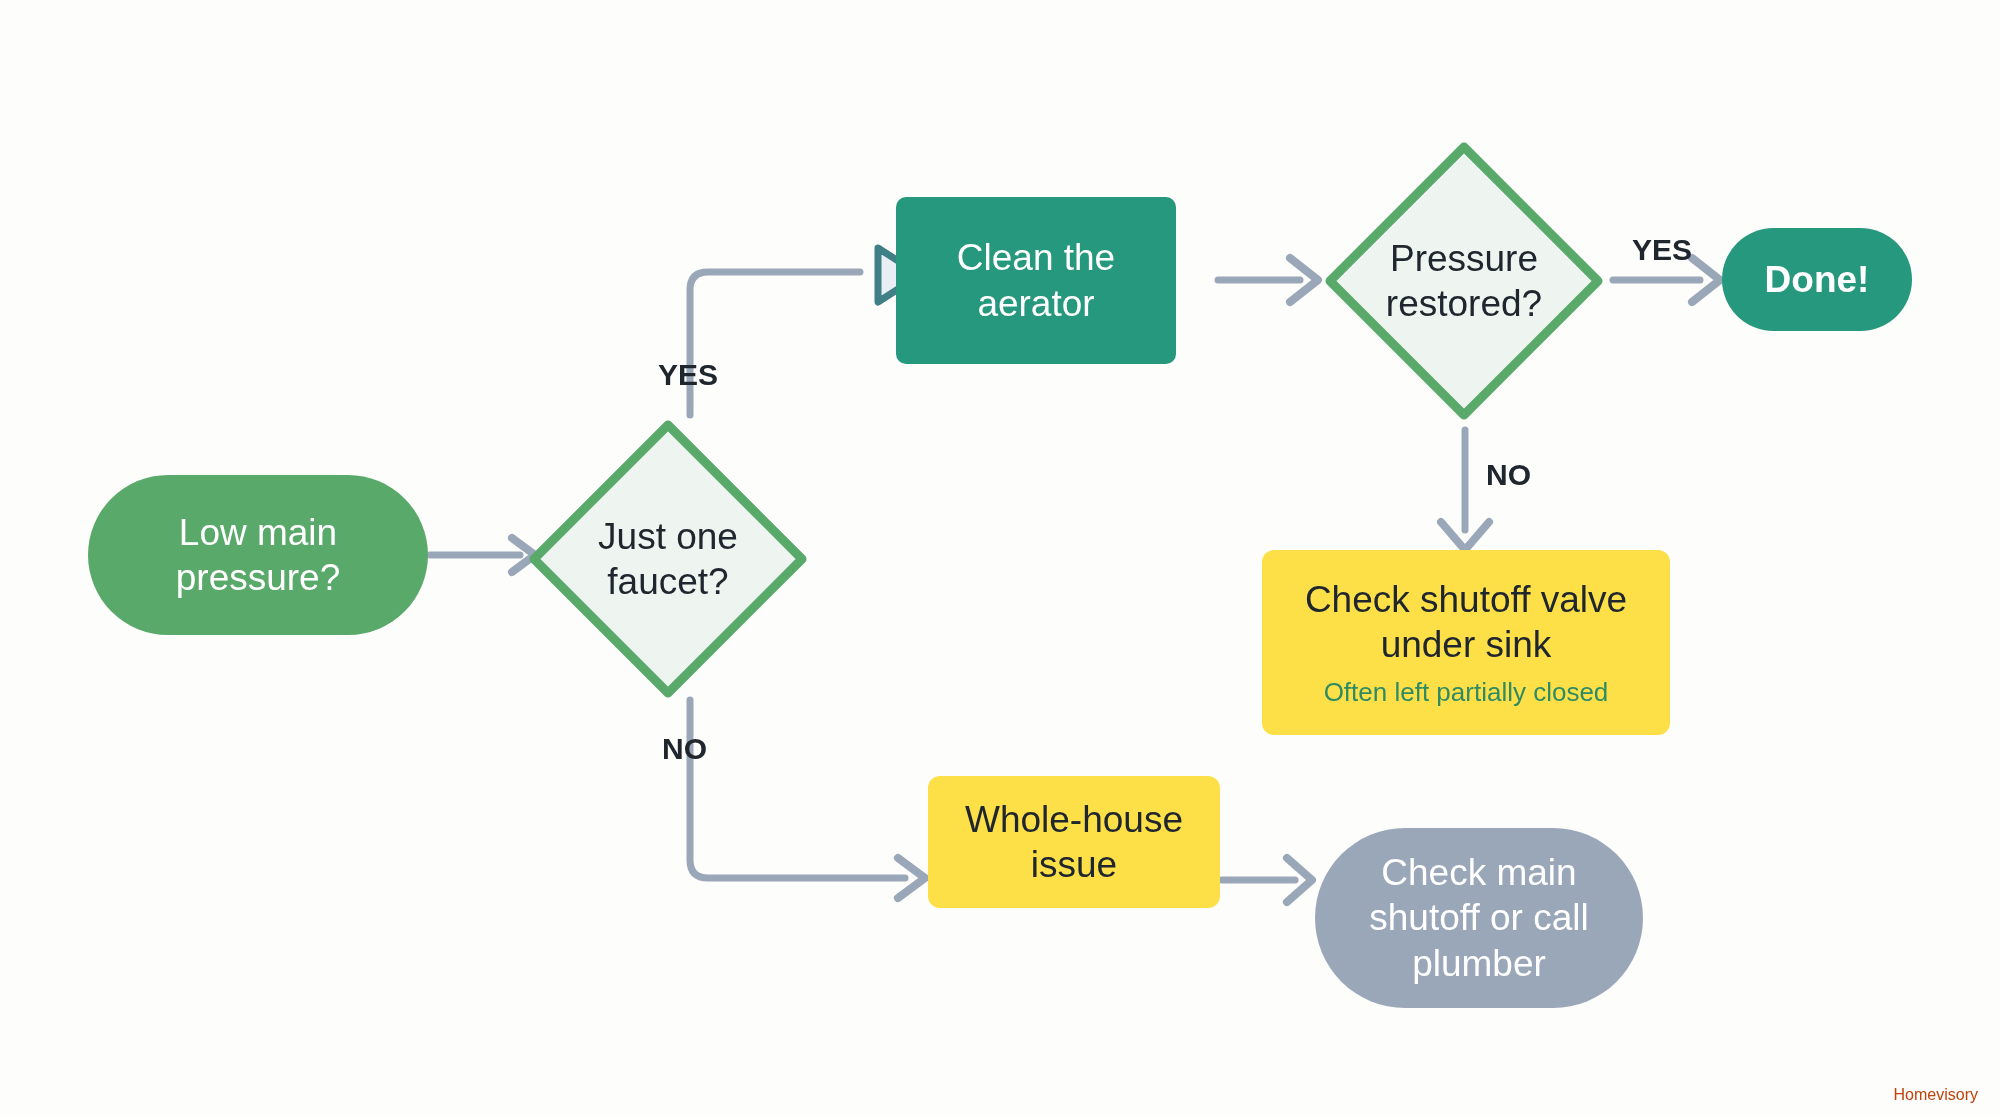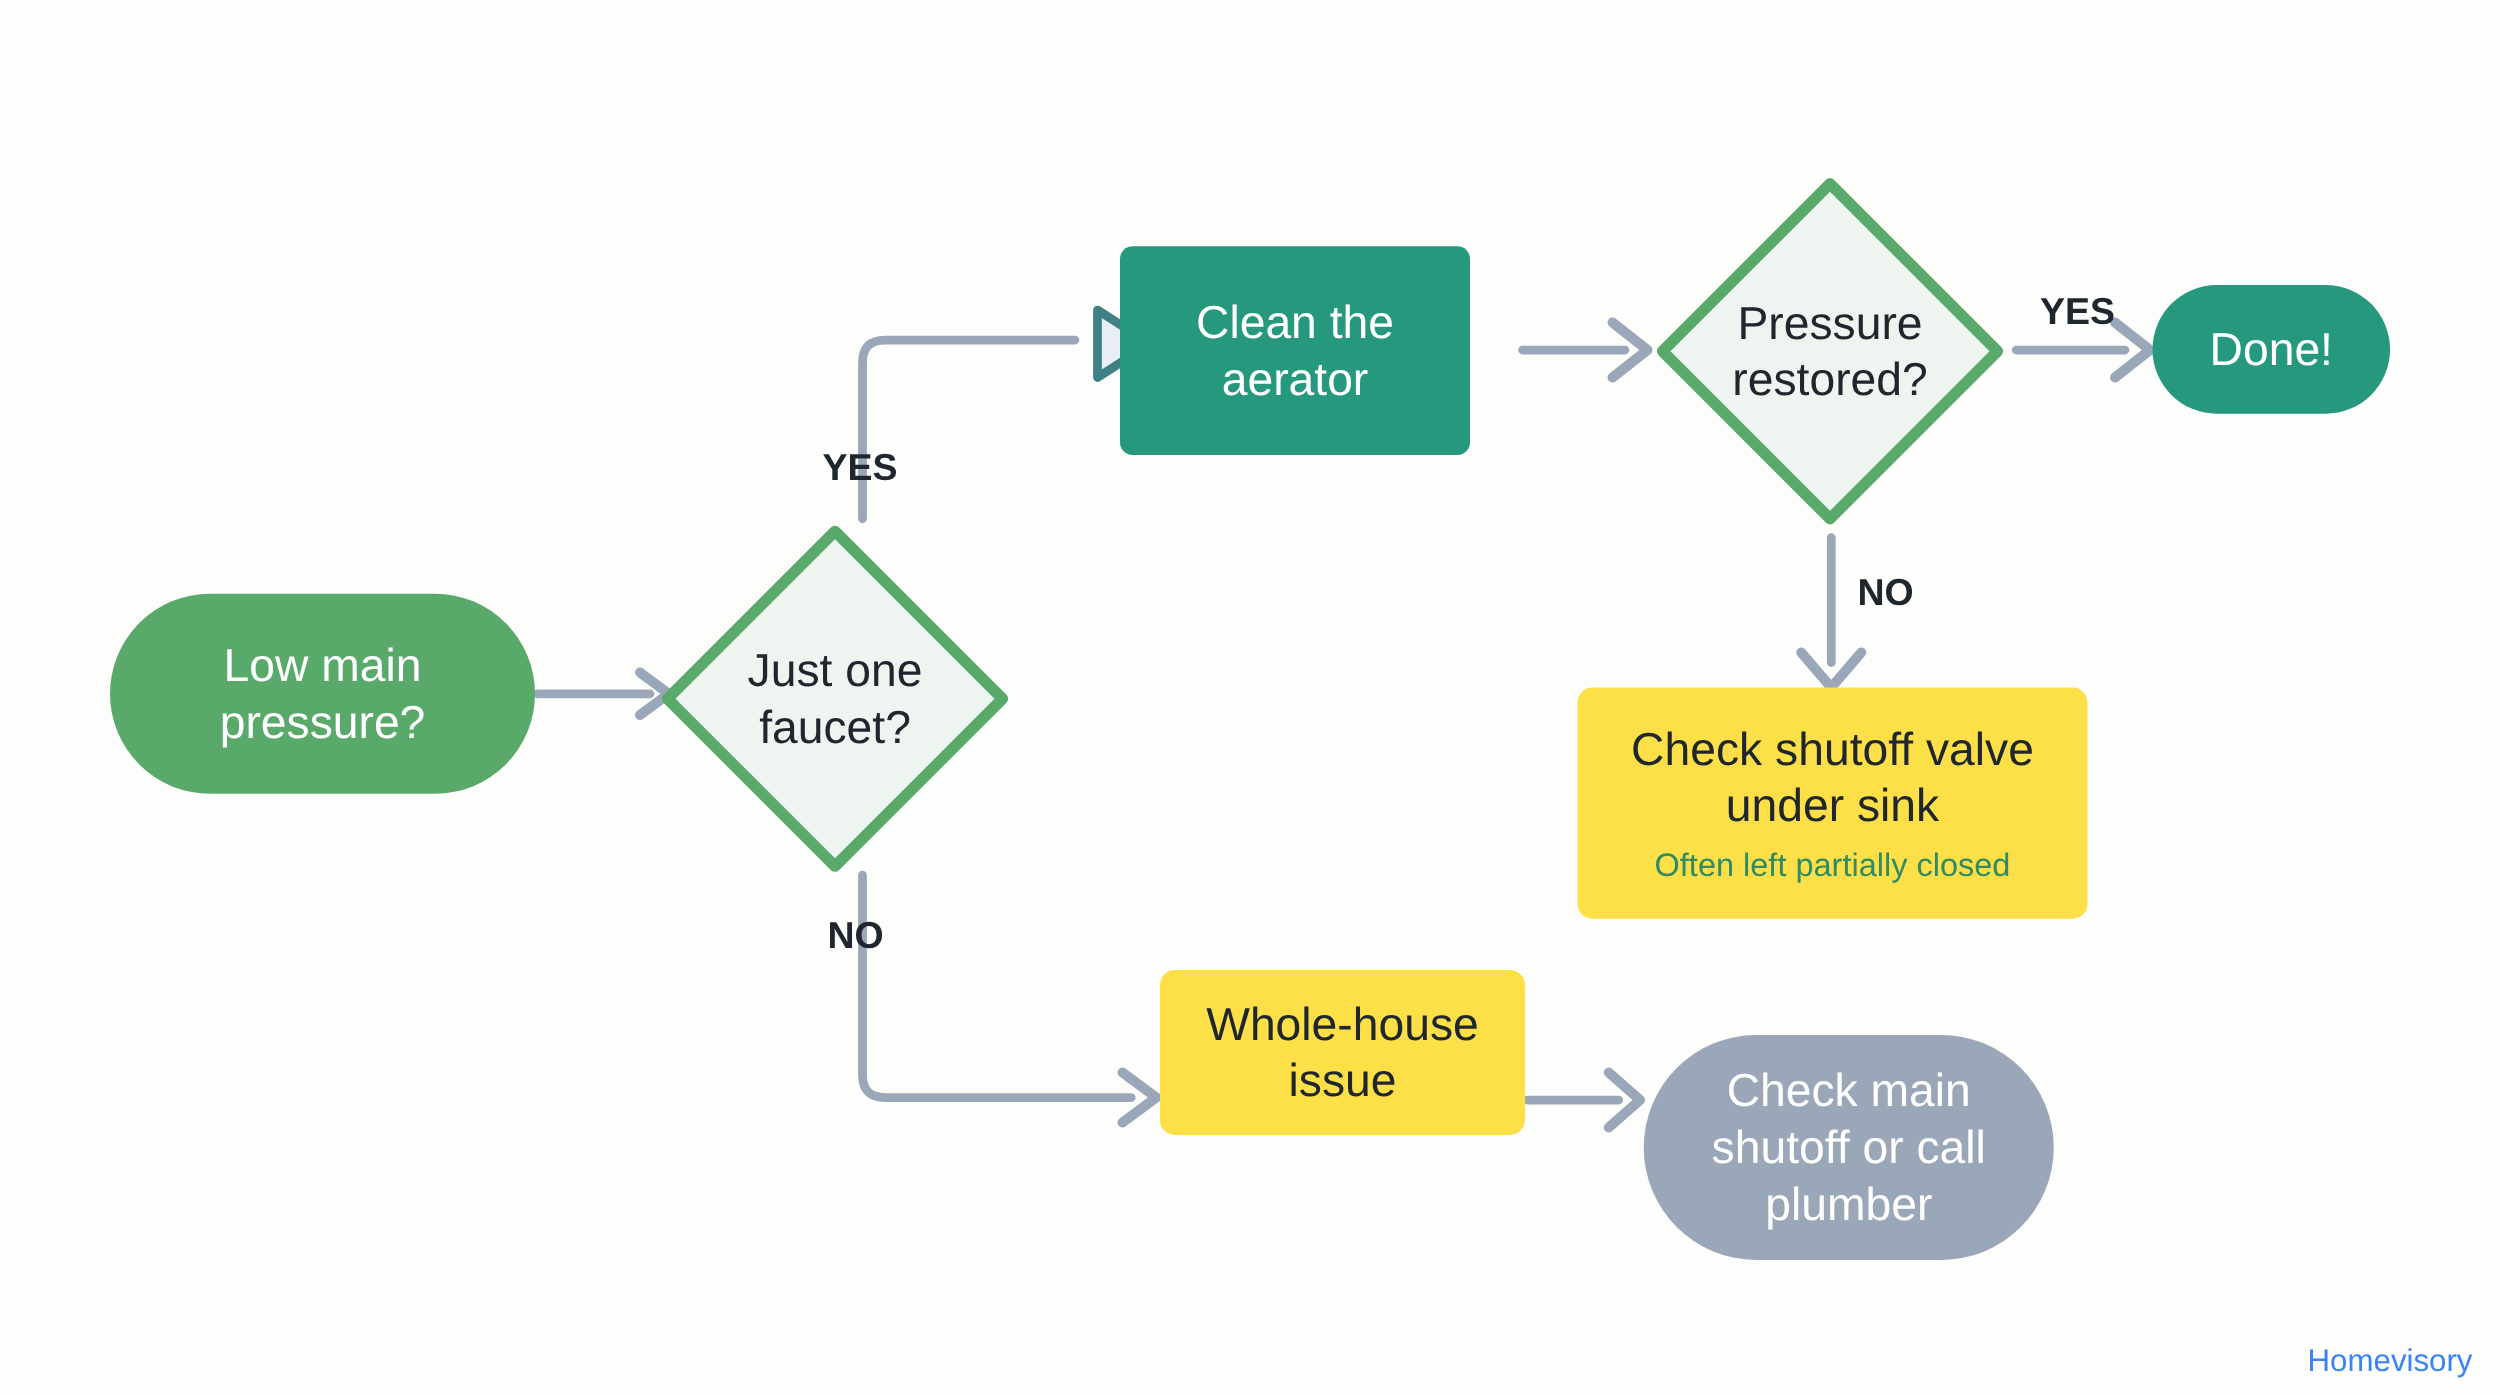--- a/index.html
+++ b/index.html
@@ -51,20 +51,21 @@
     color: #ffffff;
     font-size: 37px;
     padding: 0 22px;
   }
   .pill-teal {
     background: #26987d;
     border-radius: 999px;
     color: #ffffff;
     font-size: 37px;
     padding: 0 22px;
+    font-weight: bold;
   }
 
   
   .box-mint {
     background: #fde047;
     border-radius: 12px;
     color: #20262e;
     font-size: 37px;
     padding: 0 20px;
   }
@@ -114,22 +115,22 @@
     font-size: 30px;
     white-space: nowrap;
     font-weight: bold;
   }
 
   
   .watermark {
     position: absolute;
     right: 22px;
     bottom: 12px;
-    color: #3b82f6;
-    font-size: 25px;
+    color: #c2410c;
+    font-size: 16px;
     margin-left: 26px;
   }
 
   .ln { fill: none; stroke: #9aa7b8; stroke-width: 7; stroke-linecap: round; stroke-linejoin: round; }
   .head { fill: none; stroke: #9aa7b8; stroke-width: 8; stroke-linecap: round; stroke-linejoin: round; }
   .tri-hollow { fill: #e8eef4; stroke: #3f7f86; stroke-width: 7; stroke-linejoin: round; }
 </style>
 </head>
 <body>
 

